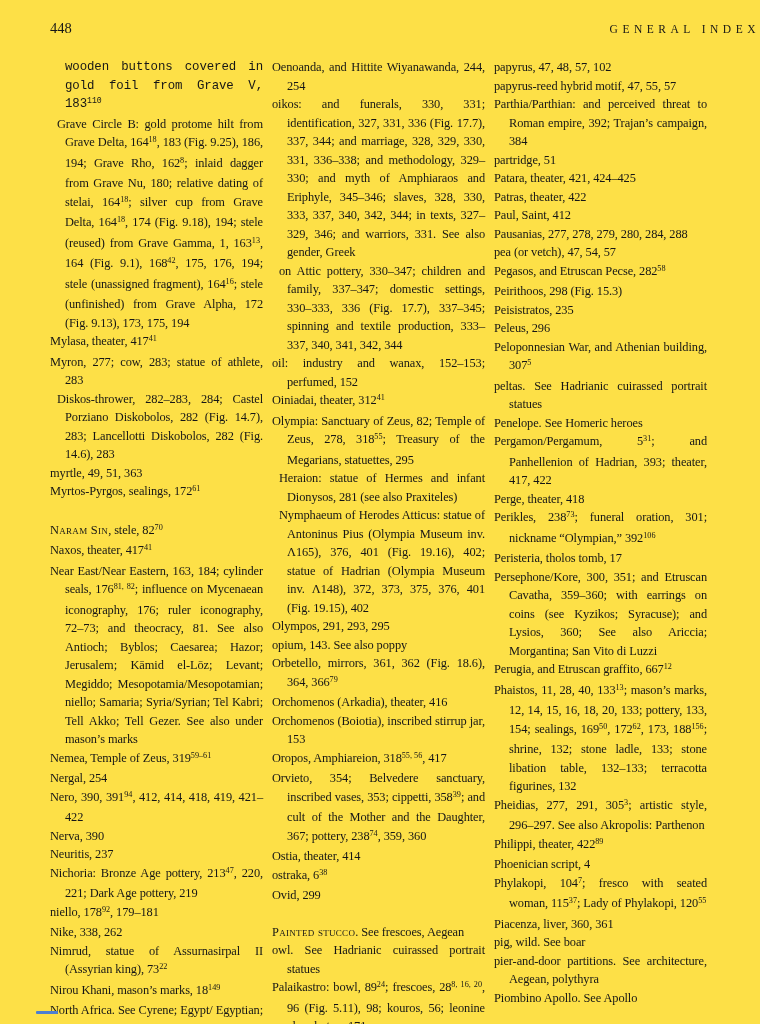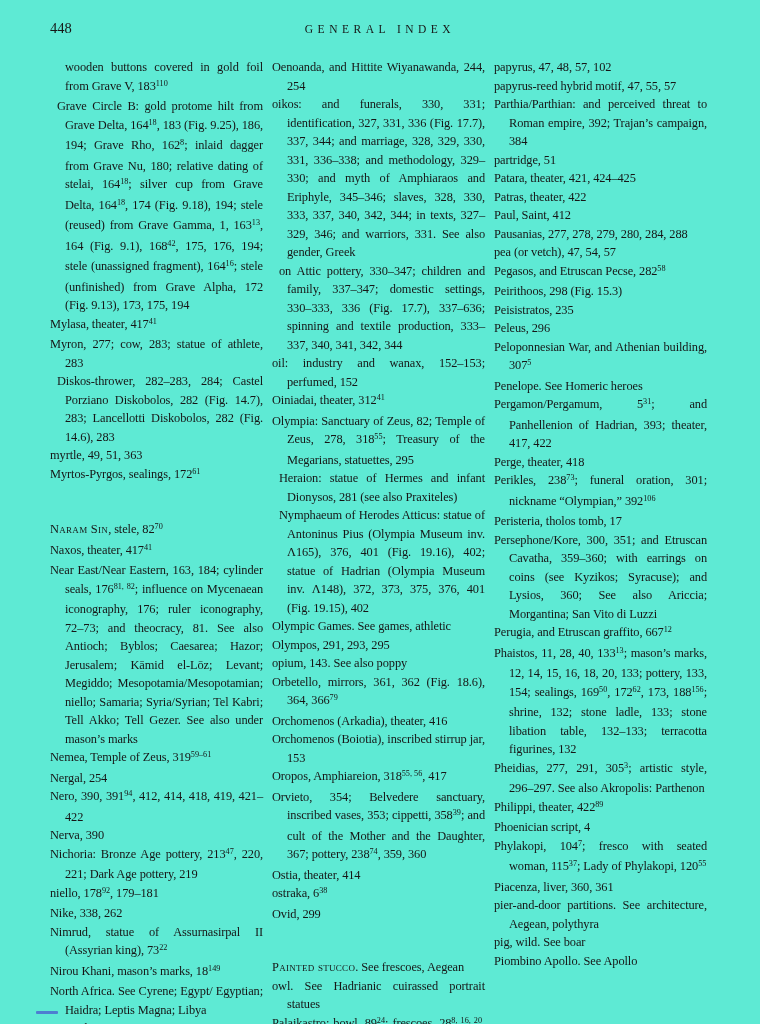--- a/index.html
+++ b/index.html
@@ -1,31 +1,31 @@
 <!DOCTYPE html>
 <html lang="en"><head>
 <meta charset="utf-8">
 <style>
   html,body{margin:0;padding:0;background:#e8e8e6;}
   .page{
     position:relative;width:760px;height:1024px;margin:0 auto;
-    background:#5eead4;color:#161616;overflow:hidden;
+    background:#fde047;color:#161616;overflow:hidden;
     font-family:"Liberation Serif","DejaVu Serif",serif;
   }
   .pgnum{position:absolute;left:50px;top:20px;font-size:14.5px;}
   .title{
-    position:absolute;left:0;right:0;top:23px;text-align:center;
+    position:absolute;left:0;right:0;top:23px;text-align:right;
     font-size:11.5px;letter-spacing:4.5px;font-weight:500;
   }
   .cols{position:absolute;left:50px;top:58px;display:flex;gap:9px;}
   .col{width:213px;font-size:12.4px;line-height:18.5px;text-align:justify;letter-spacing:-0.1px;}
   .entry{margin:0;padding-left:15px;text-indent:-15px;}
   .entry.sub{text-indent:-8px;}
-  .entry.cont{text-indent:0;}
-  .entry.gap{margin-top:35px;}
+  .entry.cont{text-indent:0;font-family:Liberation Mono, monospace;}
+  .entry.gap{margin-top:18px;}
   .it{}
   .sc{font-variant:small-caps;letter-spacing:0.3px;}
   .sup{font-size:8.2px;position:relative;top:-4px;letter-spacing:0;}
   .mark{position:absolute;left:36px;top:1011px;width:22px;height:3px;border-radius:1px;}
 </style>
 </head>
 <body>
 
 <div class="page">
   <header>
@@ -41,38 +41,38 @@
         <p class="entry sub"><span class="it">Diskos-thrower,</span><span class="seg"> 282–283, 284; Castel Porziano Diskobolos, 282 (Fig. 14.7), 283; Lancellotti Diskobolos, 282 (Fig. 14.6), 283</span></p>
         <p class="entry main"><span class="seg">myrtle, 49, 51, 363</span></p>
         <p class="entry main"><span class="seg">Myrtos-Pyrgos, sealings, 172</span><span class="sup">61</span></p>
         <p class="entry main gap"><span class="sc">Naram Sin</span><span class="seg">, stele, 82</span><span class="sup">70</span></p>
         <p class="entry main"><span class="seg">Naxos, theater, 417</span><span class="sup">41</span></p>
         <p class="entry main"><span class="seg">Near East/Near Eastern, 163, 184; cylinder seals, 176</span><span class="sup">81, 82</span><span class="seg">; influence on Mycenaean iconography, 176; ruler iconography, 72–73; and theocracy, 81. </span><span class="it">See also</span><span class="seg"> Antioch; Byblos; Caesarea; Hazor; Jerusalem; Kāmid el-Lōz; Levant; Megiddo; Mesopotamia/Mesopotamian; niello; Samaria; Syria/Syrian; Tel Kabri; Tell Akko; Tell Gezer. </span><span class="it">See also under</span><span class="seg"> mason’s marks</span></p>
         <p class="entry main"><span class="seg">Nemea, Temple of Zeus, 319</span><span class="sup">59–61</span></p>
         <p class="entry main"><span class="seg">Nergal, 254</span></p>
         <p class="entry main"><span class="seg">Nero, 390, 391</span><span class="sup">94</span><span class="seg">, 412, 414, 418, 419, 421–422</span></p>
         <p class="entry main"><span class="seg">Nerva, 390</span></p>
+        <p class="entry main"><span class="seg">Neuritis, 237</span></p>
         <p class="entry main"><span class="seg">Nichoria: Bronze Age pottery, 213</span><span class="sup">47</span><span class="seg">, 220, 221; Dark Age pottery, 219</span></p>
         <p class="entry main"><span class="seg">niello, 178</span><span class="sup">92</span><span class="seg">, 179–181</span></p>
         <p class="entry main"><span class="seg">Nike, 338, 262</span></p>
         <p class="entry main"><span class="seg">Nimrud, statue of Assurnasirpal II (Assyrian king), 73</span><span class="sup">22</span></p>
         <p class="entry main"><span class="seg">Nirou Khani, mason’s marks, 18</span><span class="sup">149</span></p>
         <p class="entry main"><span class="seg">North Africa. </span><span class="it">See</span><span class="seg"> Cyrene; Egypt/ Egyptian; Haidra; Leptis Magna; Libya</span></p>
         <p class="entry main"><span class="seg">Nysa, theater, 422</span></p>
       </section>
     <section class="col">
         <p class="entry main"><span class="seg">Oenoanda, and Hittite Wiyanawanda, 244, 254</span></p>
         <p class="entry main"><span class="it">oikos:</span><span class="seg"> and funerals, 330, 331; identification, 327, 331, 336 (Fig. 17.7), 337, 344; and marriage, 328, 329, 330, 331, 336–338; and methodology, 329–330; and myth of Amphiaraos and Eriphyle, 345–346; slaves, 328, 330, 333, 337, 340, 342, 344; in texts, 327–329, 346; and warriors, 331. </span><span class="it">See also</span><span class="seg"> gender, Greek</span></p>
-        <p class="entry sub"><span class="it">on Attic pottery,</span><span class="seg"> 330–347; children and family, 337–347; domestic settings, 330–333, 336 (Fig. 17.7), 337–636; spinning and textile production, 333–337, 340, 341, 342, 344</span></p>
+        <p class="entry sub"><span class="it">on Attic pottery,</span><span class="seg"> 330–347; children and family, 337–347; domestic settings, 330–333, 336 (Fig. 17.7), 337–345; spinning and textile production, 333–337, 340, 341, 342, 344</span></p>
         <p class="entry main"><span class="seg">oil: industry and </span><span class="it">wanax,</span><span class="seg"> 152–153; perfumed, 152</span></p>
         <p class="entry main"><span class="seg">Oiniadai, theater, 312</span><span class="sup">41</span></p>
         <p class="entry main"><span class="seg">Olympia: Sanctuary of Zeus, 82; Temple of Zeus, 278, 318</span><span class="sup">55</span><span class="seg">; Treasury of the Megarians, statuettes, 295</span></p>
         <p class="entry sub"><span class="it">Heraion:</span><span class="seg"> statue of Hermes and infant Dionysos, 281 (</span><span class="it">see also</span><span class="seg"> Praxiteles)</span></p>
         <p class="entry sub"><span class="it">Nymphaeum of Herodes Atticus:</span><span class="seg"> statue of Antoninus Pius (Olympia Museum inv. Λ165), 376, 401 (Fig. 19.16), 402; statue of Hadrian (Olympia Museum inv. Λ148), 372, 373, 375, 376, 401 (Fig. 19.15), 402</span></p>
-        <p class="entry main"><span class="seg">Olympic Games. </span><span class="it">See</span><span class="seg"> games, athletic</span></p>
         <p class="entry main"><span class="seg">Olympos, 291, 293, 295</span></p>
         <p class="entry main"><span class="seg">opium, 143. </span><span class="it">See also</span><span class="seg"> poppy</span></p>
         <p class="entry main"><span class="seg">Orbetello, mirrors, 361, 362 (Fig. 18.6), 364, 366</span><span class="sup">79</span></p>
         <p class="entry main"><span class="seg">Orchomenos (Arkadia), theater, 416</span></p>
         <p class="entry main"><span class="seg">Orchomenos (Boiotia), inscribed stirrup jar, 153</span></p>
         <p class="entry main"><span class="seg">Oropos, Amphiareion, 318</span><span class="sup">55, 56</span><span class="seg">, 417</span></p>
         <p class="entry main"><span class="seg">Orvieto, 354; Belvedere sanctuary, inscribed vases, 353; </span><span class="it">cippetti,</span><span class="seg"> 358</span><span class="sup">39</span><span class="seg">; and cult of the Mother and the Daughter, 367; pottery, 238</span><span class="sup">74</span><span class="seg">, 359, 360</span></p>
         <p class="entry main"><span class="seg">Ostia, theater, 414</span></p>
         <p class="entry main"><span class="seg">ostraka, 6</span><span class="sup">38</span></p>
         <p class="entry main"><span class="seg">Ovid, 299</span></p>
@@ -88,32 +88,33 @@
         <p class="entry main"><span class="seg">Patara, theater, 421, 424–425</span></p>
         <p class="entry main"><span class="seg">Patras, theater, 422</span></p>
         <p class="entry main"><span class="seg">Paul, Saint, 412</span></p>
         <p class="entry main"><span class="seg">Pausanias, 277, 278, 279, 280, 284, 288</span></p>
         <p class="entry main"><span class="seg">pea (or vetch), 47, 54, 57</span></p>
         <p class="entry main"><span class="seg">Pegasos, and Etruscan Pecse, 282</span><span class="sup">58</span></p>
         <p class="entry main"><span class="seg">Peirithoos, 298 (Fig. 15.3)</span></p>
         <p class="entry main"><span class="seg">Peisistratos, 235</span></p>
         <p class="entry main"><span class="seg">Peleus, 296</span></p>
         <p class="entry main"><span class="seg">Peloponnesian War, and Athenian building, 307</span><span class="sup">5</span></p>
+        <p class="entry main"><span class="seg">peltas. </span><span class="it">See</span><span class="seg"> Hadrianic cuirassed portrait statues</span></p>
         <p class="entry main"><span class="seg">Penelope. </span><span class="it">See</span><span class="seg"> Homeric heroes</span></p>
         <p class="entry main"><span class="seg">Pergamon/Pergamum, 5</span><span class="sup">31</span><span class="seg">; and Panhellenion of Hadrian, 393; theater, 417, 422</span></p>
         <p class="entry main"><span class="seg">Perge, theater, 418</span></p>
         <p class="entry main"><span class="seg">Perikles, 238</span><span class="sup">73</span><span class="seg">; funeral oration, 301; nickname “Olympian,” 392</span><span class="sup">106</span></p>
         <p class="entry main"><span class="seg">Peristeria, tholos tomb, 17</span></p>
         <p class="entry main"><span class="seg">Persephone/Kore, 300, 351; and Etruscan Cavatha, 359–360; with earrings on coins (</span><span class="it">see</span><span class="seg"> Kyzikos; Syracuse); and Lysios, 360; </span><span class="it">See also</span><span class="seg"> Ariccia; Morgantina; San Vito di Luzzi</span></p>
         <p class="entry main"><span class="seg">Perugia, and Etruscan graffito, 667</span><span class="sup">12</span></p>
         <p class="entry main"><span class="seg">Phaistos, 11, 28, 40, 133</span><span class="sup">13</span><span class="seg">; mason’s marks, 12, 14, 15, 16, 18, 20, 133; pottery, 133, 154; sealings, 169</span><span class="sup">50</span><span class="seg">, 172</span><span class="sup">62</span><span class="seg">, 173, 188</span><span class="sup">156</span><span class="seg">; shrine, 132; stone ladle, 133; stone libation table, 132–133; terracotta figurines, 132</span></p>
         <p class="entry main"><span class="seg">Pheidias, 277, 291, 305</span><span class="sup">3</span><span class="seg">; artistic style, 296–297. </span><span class="it">See also</span><span class="seg"> Akropolis: Parthenon</span></p>
         <p class="entry main"><span class="seg">Philippi, theater, 422</span><span class="sup">89</span></p>
         <p class="entry main"><span class="seg">Phoenician script, 4</span></p>
         <p class="entry main"><span class="seg">Phylakopi, 104</span><span class="sup">7</span><span class="seg">; fresco with seated woman, 115</span><span class="sup">37</span><span class="seg">; Lady of Phylakopi, 120</span><span class="sup">55</span></p>
         <p class="entry main"><span class="seg">Piacenza, liver, 360, 361</span></p>
+        <p class="entry main"><span class="seg">pig, wild. </span><span class="it">See</span><span class="seg"> boar</span></p>
         <p class="entry main"><span class="seg">pier-and-door partitions. </span><span class="it">See</span><span class="seg"> architecture, Aegean, polythyra</span></p>
-        <p class="entry main"><span class="seg">pig, wild. </span><span class="it">See</span><span class="seg"> boar</span></p>
         <p class="entry main"><span class="seg">Piombino Apollo. </span><span class="it">See</span><span class="seg"> Apollo</span></p>
       </section>
   </main>
   <div class="mark" style="background: rgb(77, 127, 209);"></div>
 </div>
 
 </body></html>

